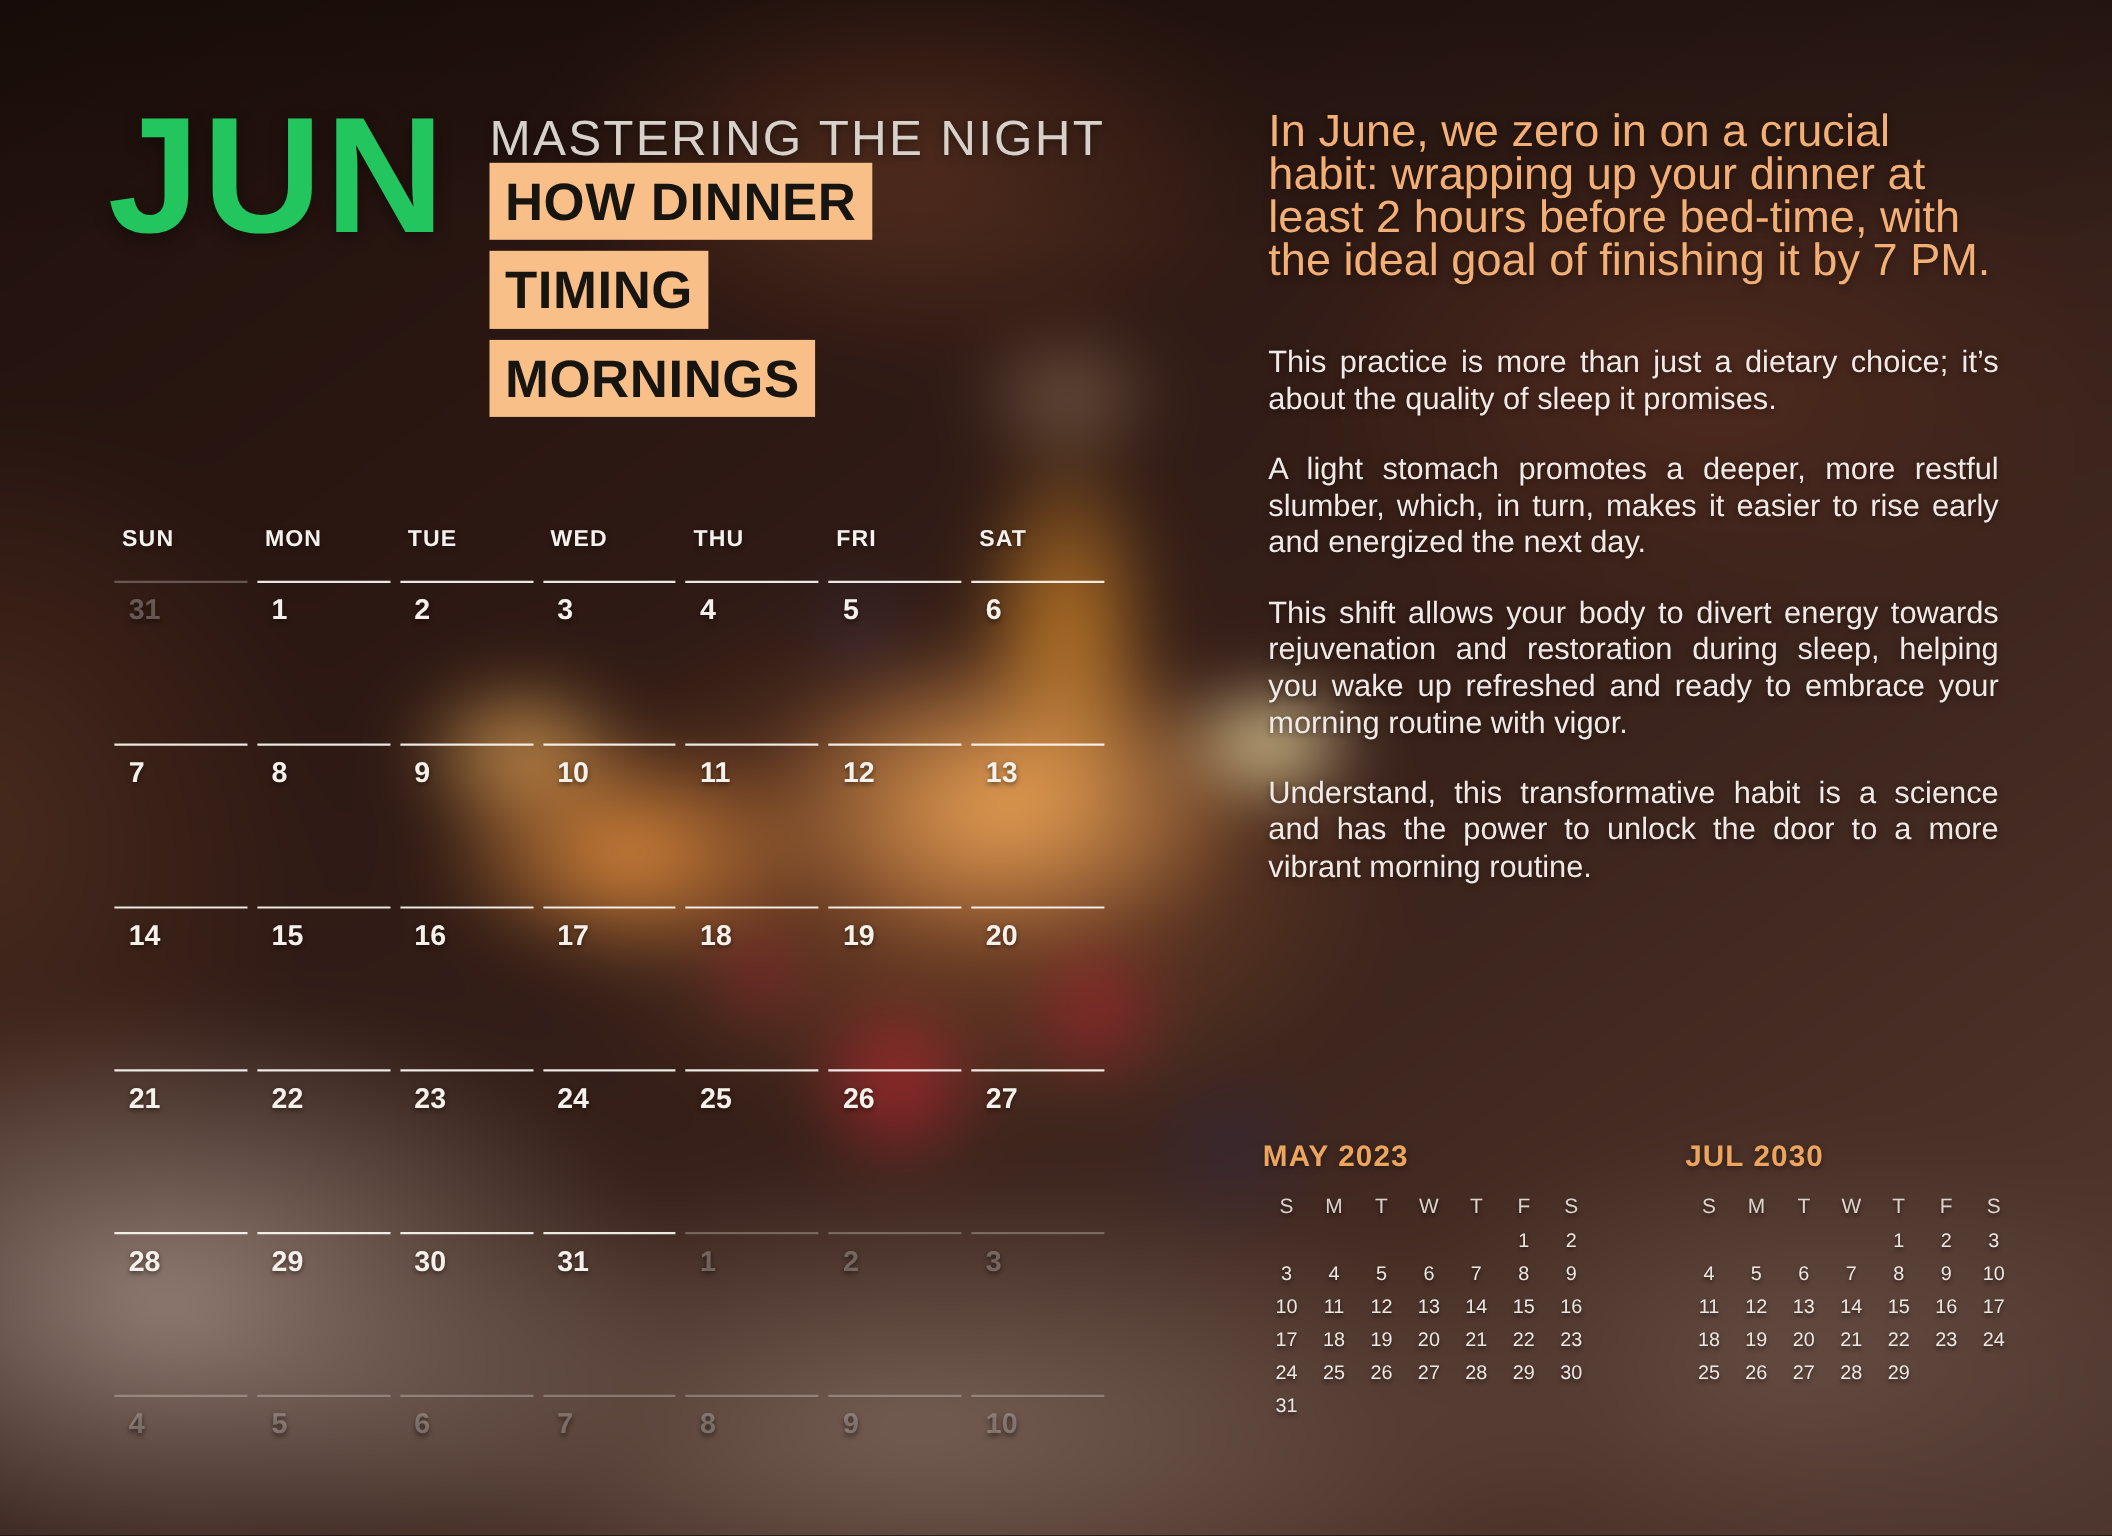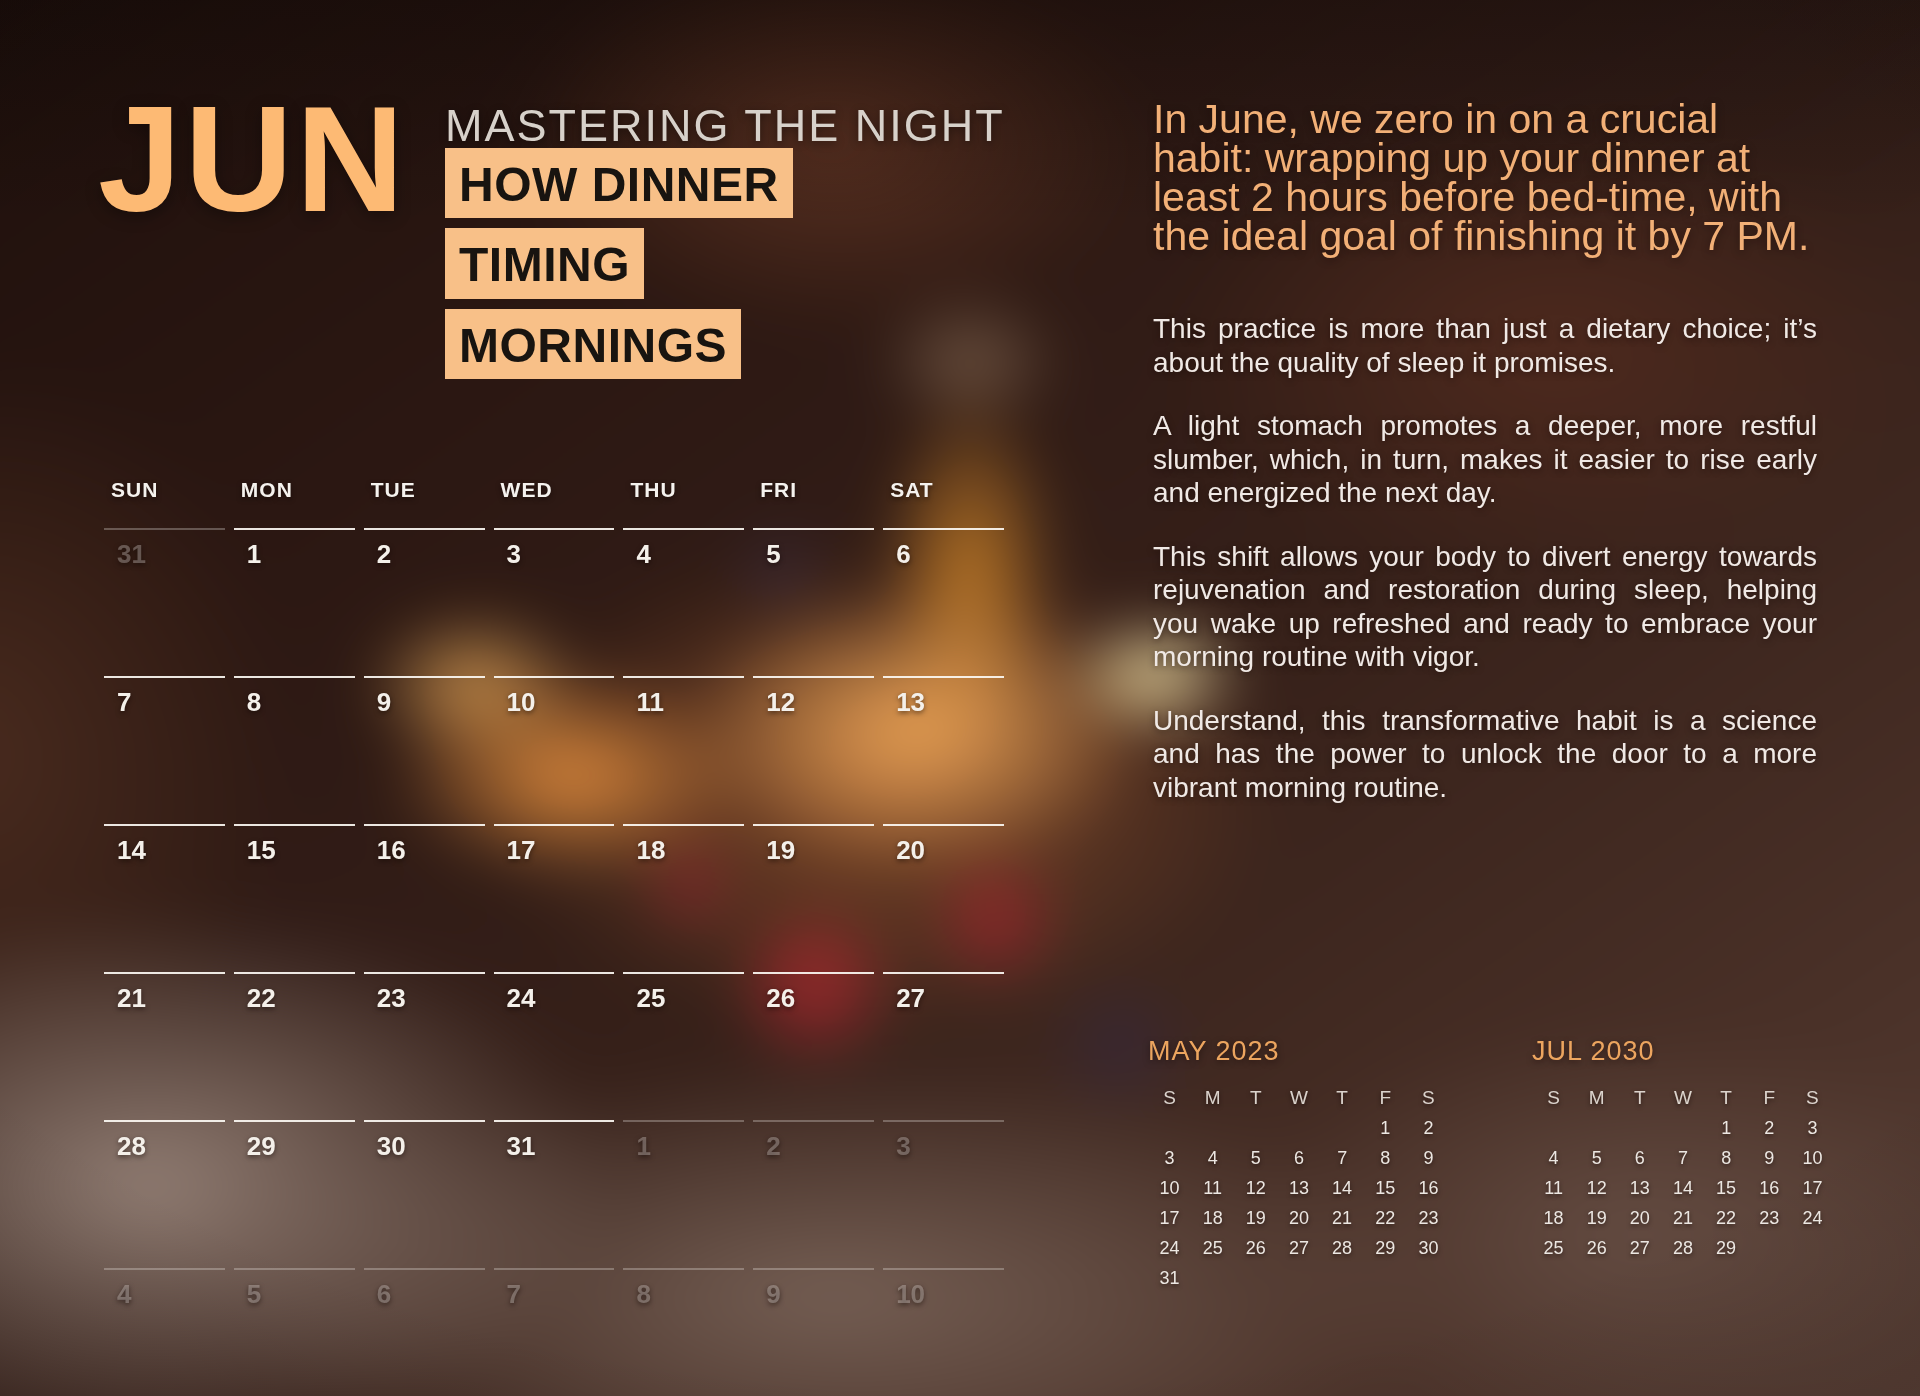--- a/index.html
+++ b/index.html
@@ -36,21 +36,21 @@
   .vignette{
     position:absolute;inset:0;
     background:
       radial-gradient(ellipse 140% 120% at 50% 45%, rgba(0,0,0,0) 45%, rgba(12,6,5,0.50) 100%),
       linear-gradient(180deg, rgba(10,5,4,0.35) 0%, rgba(10,5,4,0) 16%);
   }
   
   .month-abbr{
     position:absolute;left:98px;top:84px;
     font-size:150px;font-weight:700;letter-spacing:3px;line-height:1;
-    color:#fdba74;text-shadow:0 4px 16px rgba(0,0,0,0.35);
+    color:#22c55e;text-shadow:0 4px 16px rgba(0,0,0,0.35);
   }
   .kicker{
     position:absolute;left:445px;top:100px;
     font-size:45px;font-weight:400;letter-spacing:2px;
     color:#d7d1ca;text-shadow:0 2px 8px rgba(0,0,0,0.45);
   }
   .title{position:absolute;left:445px;top:148px;}
   .title-line{
     display:table;margin:0 0 10px 0;padding:12px 14px 8px 14px;
     background:#f8c088;color:#181410;
@@ -81,21 +81,21 @@
     padding:9px 0 0 13px;
     font-size:26px;font-weight:700;color:#f4f0ea;
     text-shadow:0 2px 5px rgba(15,6,4,0.55);
   }
   .cal-cell.muted{color:rgba(244,240,234,0.30);border-top-color:rgba(252,248,243,0.28);}
   
   .mini{position:absolute;top:1036px;width:302px;}
   .mini.pos-0{left:1148px;}
   .mini.pos-1{left:1532px;}
   .mini-title{
-    margin:0 0 16px 0;font-size:27px;font-weight:400;letter-spacing:1px;
+    margin:0 0 16px 0;font-size:27px;font-weight:700;letter-spacing:1px;
     color:#eca55f;text-shadow:0 2px 6px rgba(15,6,4,0.5);
   }
   .mini-grid{display:grid;grid-template-columns:repeat(7,1fr);}
   .mini-h{
     height:30px;display:flex;align-items:center;justify-content:center;
     font-size:19px;font-weight:400;color:rgba(240,234,228,0.88);
     text-shadow:0 2px 4px rgba(15,6,4,0.55);
   }
   .mini-cell{
     height:30px;display:flex;align-items:center;justify-content:center;

